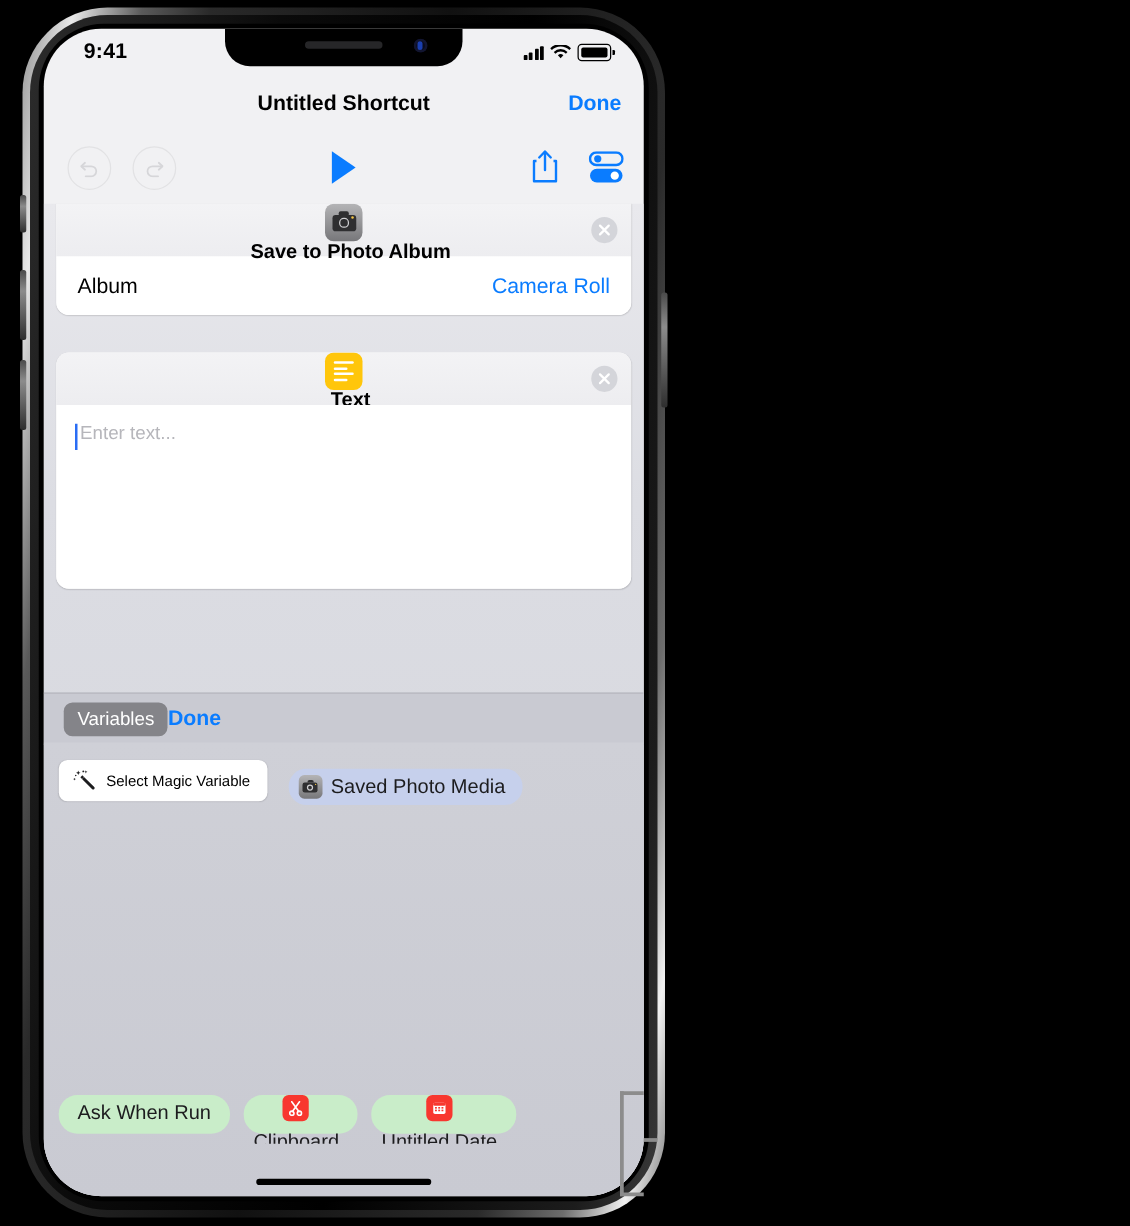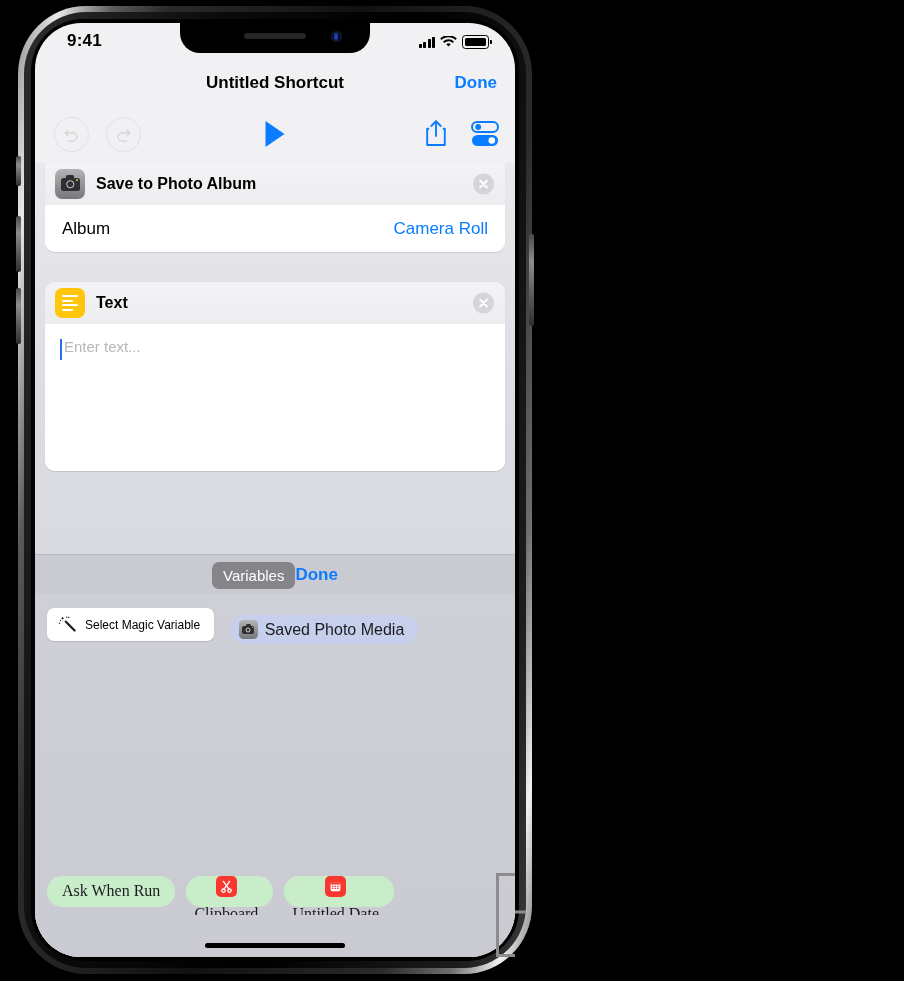--- a/index.html
+++ b/index.html
@@ -72,21 +72,21 @@
   
   .content{position:absolute;top:140px;left:0;right:0;bottom:0;
     background:linear-gradient(180deg,#e9e9ed 0%,#dcdde3 30%,#d3d4db 100%);}
 
   .card{margin:0 10px;background:#fff;border-radius:10px;overflow:hidden;
     box-shadow:0 .5px 1px rgba(0,0,0,.13);}
   .card-top-clip{margin:0 10px;background:#fff;border-bottom-left-radius:10px;
     border-bottom-right-radius:10px;overflow:hidden;box-shadow:0 .5px 1px rgba(0,0,0,.13);}
 
   .act-head{height:42px;display:flex;align-items:center;padding:0 10px;position:relative;
-    background:linear-gradient(180deg,#f3f3f5,#ededf0);}
+    background:linear-gradient(180deg,#f3f3f5,#ededf0);flex-direction:column;}
   .act-icon{width:30px;height:30px;border-radius:7px;flex:0 0 auto;position:relative;
     display:flex;align-items:center;justify-content:center;}
   .act-title{margin-left:11px;font-size:16px;font-weight:bold;color:#000;}
   .act-x{position:absolute;right:11px;top:50%;transform:translateY(-50%);
     width:21px;height:21px;border-radius:50%;background:#d4d5da;
     display:flex;align-items:center;justify-content:center;}
   .act-x svg{display:block}
 
   .param-row{height:47px;display:flex;align-items:center;justify-content:space-between;
     padding:0 17px;background:#fff;}
@@ -115,21 +115,21 @@
   .txt-lines span{display:block;height:2.2px;border-radius:1.2px;background:#fff;margin-bottom:2.6px;}
   .txt-lines span:last-child{margin-bottom:0}
   .txt-lines span:nth-child(1){width:100%}
   .txt-lines span:nth-child(2){width:68%}
   .txt-lines span:nth-child(3){width:100%}
   .txt-lines span:nth-child(4){width:68%}
 
   
   .varbar{position:absolute;left:0;right:0;top:391px;height:40px;
     background:#c9cad2;border-top:.5px solid #b6b7bf;border-bottom:.5px solid #b6b7bf;
-    display:flex;align-items:center;justify-content:center;padding:0 16px;}
+    display:flex;align-items:center;justify-content:flex-start;padding:0 16px;}
   .varchip{background:#848489;color:#fff;font-size:15px;padding:5px 11px;border-radius:7px;}
   .var-done{color:#0a7cff;font-size:17px;font-weight:bold;}
 
   .varpanel{position:absolute;left:0;right:0;top:431px;bottom:0;
     background:linear-gradient(180deg,#cfd0d7,#c9cad2);}
   .smv{margin:14px 0 0 12px;display:inline-flex;align-items:center;gap:8px;
     background:#fff;border-radius:7px;padding:7px 14px 7px 11px;
     box-shadow:0 .5px 1px rgba(0,0,0,.12);}
   .smv-label{font-size:12px;color:#000;}
   .magicvar{margin:9px 0 0 12px;display:inline-flex;align-items:center;gap:7px;
@@ -140,21 +140,21 @@
     display:flex;align-items:center;justify-content:center;}
   .mv-cam .cam-body{width:12px;height:8.5px;border-radius:1.8px}
   .mv-cam .cam-body:before{left:3.4px;top:-1.8px;width:5px;height:2px}
   .mv-cam .cam-lens{width:5px;height:5px;border-width:1px}
   .mv-cam .cam-flash{width:1.3px;height:1.3px;right:1px;top:1px}
 
   
   .suggest{position:absolute;left:0;right:0;bottom:42px;height:48px;
     display:flex;align-items:center;gap:11px;padding-left:12px;overflow:hidden;}
   .sugg{display:inline-flex;align-items:center;gap:8px;flex:0 0 auto;
-    background:#c9edc9;border-radius:15px;height:31px;padding:0 15px;font-family:Liberation Serif, serif;}
+    background:#c9edc9;border-radius:15px;height:31px;padding:0 15px;}
   .sugg.with-icon{padding-left:8px;flex-direction:column;}
   .sugg-label{font-size:16px;color:#1c1c1e;white-space:nowrap;}
   .sq{width:21px;height:21px;border-radius:5px;background:#f8372f;flex:0 0 auto;
     display:flex;align-items:center;justify-content:center;}
   .homebar{position:absolute;left:50%;transform:translateX(-50%);bottom:9px;
     width:140px;height:5px;border-radius:3px;background:#000;}
 
   
   #callout{position:absolute;left:489px;top:873px;width:26px;height:78px;}
   #callout .bk{position:absolute;top:0;right:0;width:16px;height:100%;

